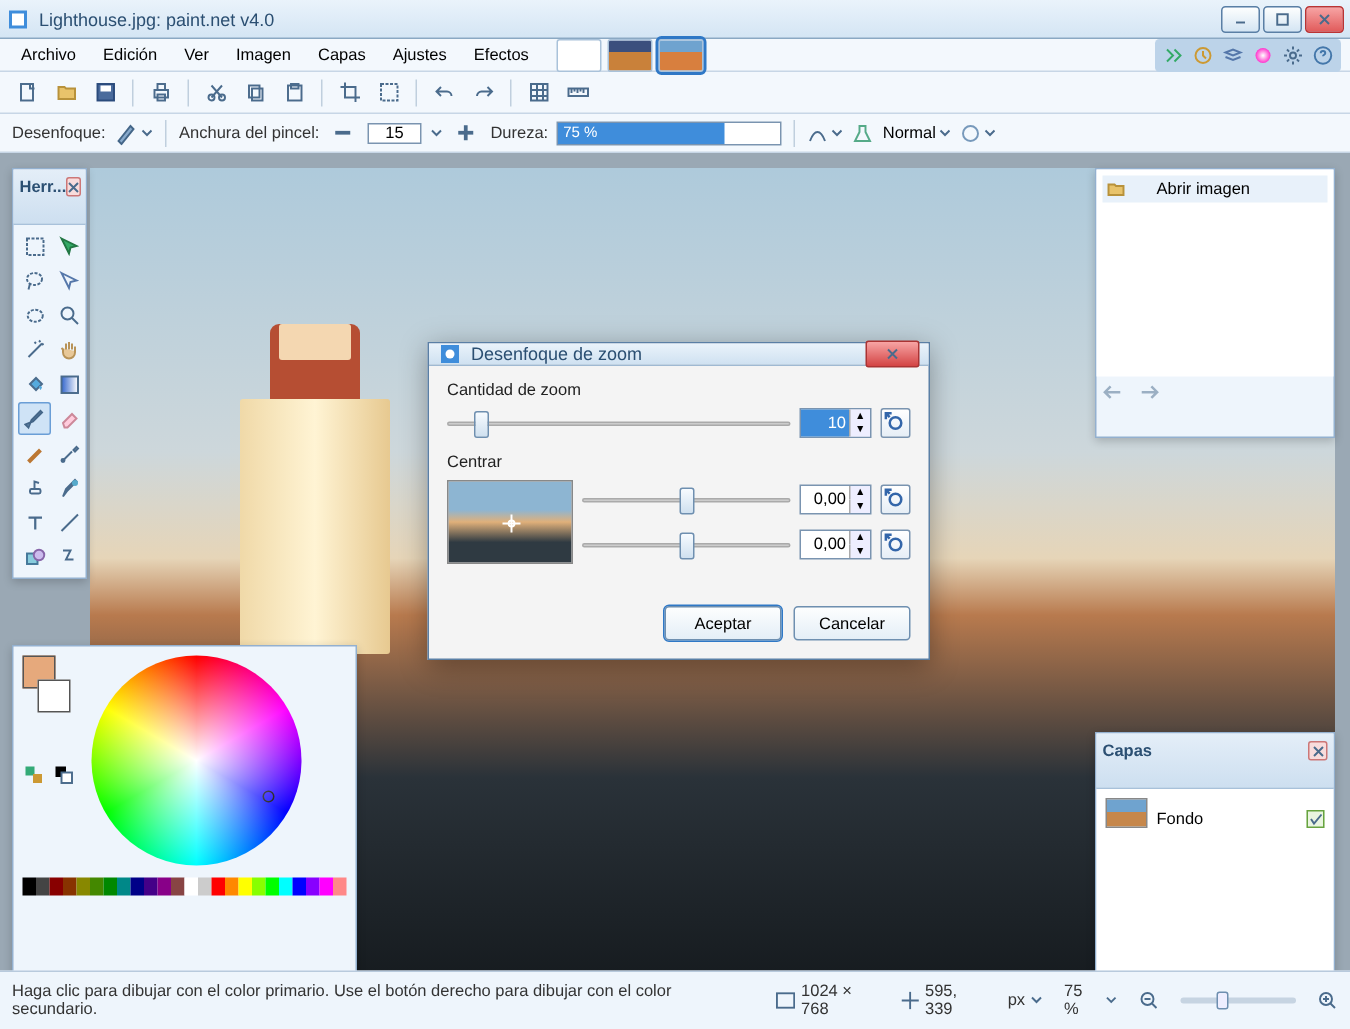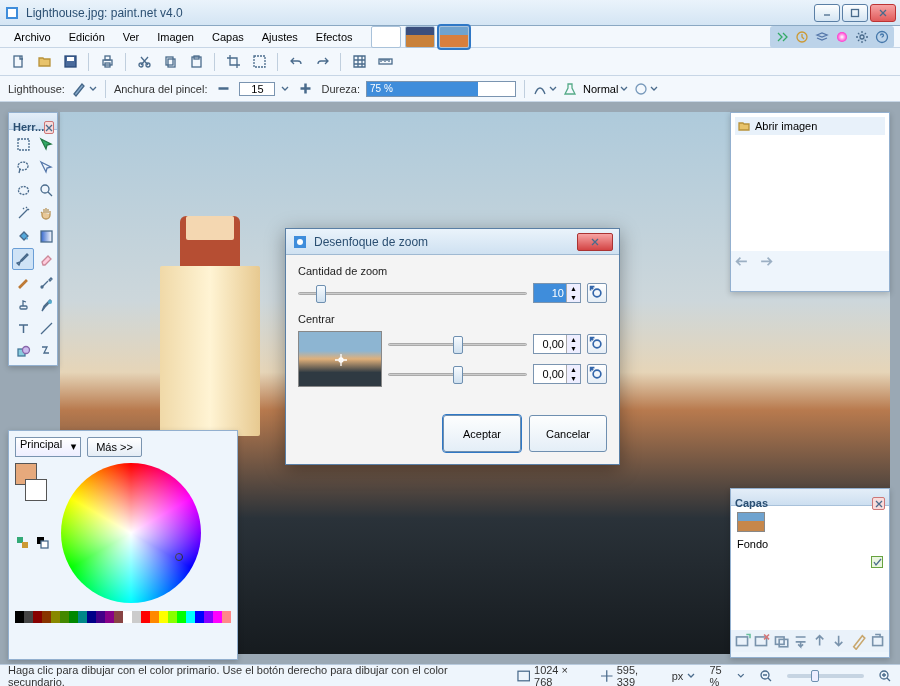--- a/index.html
+++ b/index.html
@@ -46,38 +46,38 @@
 
 .work { position:absolute; left:0; right:0; top:102px; bottom:22px; background:#9aa8b4; overflow:hidden;}
 .canvas { position:absolute; left:60px; right:10px; top:10px; bottom:10px; background:linear-gradient(180deg,#aecadb 0%,#cdd7db 35%,#e6d5b8 48%,#b87a4e 55%,#2a3239 75%,#161b1f 100%); filter:blur(0.3px);}
 .lighthouse { position:absolute; left:90px; top:100px; width:120px; height:230px;}
 .lh-top{width:60px;height:50px;background:#b64e33;border-radius:6px 6px 0 0;margin:0 auto;}
 .lh-win{width:48px;height:24px;background:rgba(255,240,200,.85);margin:4px auto; border-radius:2px;}
 .lh-body{width:100px;height:170px;background:linear-gradient(90deg,#f0d9a8,#fff4d4,#e7c990);margin:0 auto;border-radius:2px;}
 
 
 .panel { position:absolute; background:#eef5fc; border:1px solid #93b0cf; box-shadow:0 2px 6px rgba(0,0,0,.2);}
-.panel .hd { height:16px; background:linear-gradient(#e4eef8,#cddff0); border-bottom:1px solid #a8c1da; display:flex; align-items:flex-start; padding:8px 4px; font-weight:bold; color:#2b4f72;}
+.panel .hd { height:16px; background:linear-gradient(#e4eef8,#cddff0); border-bottom:1px solid #a8c1da; display:flex; align-items:flex-end; padding:18px 4px; font-weight:bold; color:#2b4f72;}
 .panel .hd .x{margin-left:auto;width:13px;height:13px;border:1px solid #c77;background:#f8dcdc;border-radius:2px;display:flex;align-items:center;justify-content:center;cursor:pointer;}
 
 .tools-panel { left:8px; top:112px; width:50px; }
 .tools-grid { display:grid; grid-template-columns:1fr 1fr; gap:1px; padding:3px;}
 .tool { width:22px;height:22px; display:flex;align-items:center;justify-content:center; cursor:pointer; border-radius:2px;}
 .tool.sel{background:#cfe3f6;border:1px solid #6a9ed6;}
 .tool svg{width:15px;height:15px;}
 
 .history-panel { right:10px; top:112px; width:160px; height:180px;}
 .history-body{padding:4px;background:#fff;height:138px;}
-.hist-item{display:flex;align-items:center;gap:4px;padding:2px;background:#e8f1fa;}
+.hist-item{display:flex;align-items:center;gap:20px;padding:2px;background:#e8f1fa;}
 .hist-nav{display:flex;gap:4px;justify-content:flex-start;padding:3px;}
 .hist-nav .nb{width:18px;height:14px;display:flex;align-items:center;justify-content:center;cursor:pointer;opacity:.5;}
 
 .layers-panel { right:10px; bottom:28px; width:160px; height:170px;}
 .layers-body{padding:4px;background:#fff;height:124px;}
-.layer-item{display:flex;align-items:flex-start;gap:6px;padding:2px;flex-direction:column;}
+.layer-item{display:flex;align-items:flex-end;gap:6px;padding:2px;}
 .layer-thumb{width:28px;height:20px;background:linear-gradient(#6fa3cf 45%,#c6874b 45%);border:1px solid #888;}
 .layer-chk{width:12px;height:12px;border:1px solid #67a33f;background:#e9f5e0;display:flex;align-items:center;justify-content:center;margin-left:auto;}
 .layer-tools{display:flex;gap:2px;padding:3px;background:#eaf2fa;}
 .layer-tools .lt{width:18px;height:16px;display:flex;align-items:center;justify-content:center;cursor:pointer;opacity:.7;}
 
 .colors-panel { left:8px; top:430px; width:230px; height:230px;}
 .colors-body{padding:6px;}
 .color-row{display:flex;gap:6px;align-items:center;margin-bottom:6px;}
 .dd-select{border:1px solid #7a94b0;background:linear-gradient(#fff,#eef);height:20px;padding:0 18px 0 4px;position:relative;cursor:pointer;}
 .dd-select::after{content:"▾";position:absolute;right:4px;top:2px;}
@@ -87,43 +87,43 @@
 .sw1{background:#e6a97c;}
 .sw2{background:#fff;position:relative;top:-10px;left:10px;}
 .wheel{width:140px;height:140px;border-radius:50%;background:conic-gradient(red,#f0f,#00f,#0ff,#0f0,#ff0,red);position:relative;margin-left:10px;}
 .wheel::after{content:"";position:absolute;inset:0;border-radius:50%;background:radial-gradient(circle,#fff 0%,transparent 70%);}
 .wheel .dot{position:absolute;width:8px;height:8px;border:1px solid #000;border-radius:50%;right:18px;bottom:42px;}
 .palette-row{display:flex;height:12px;margin-top:8px;}
 .pal{flex:1;}
 
 
 .dialog { position:absolute; left:285px; top:228px; width:335px; background:#f4f4f4; border:1px solid #5a7fa5; box-shadow:0 4px 18px rgba(0,0,0,.35);}
-.dialog .dhd{height:26px;background:linear-gradient(#eaf3fb,#cfe1f1);display:flex;align-items:center;padding:0 6px;border-bottom:1px solid #9fb9d2;}
+.dialog .dhd{height:15px;background:linear-gradient(#eaf3fb,#cfe1f1);display:flex;align-items:center;padding:0 6px;border-bottom:1px solid #9fb9d2;}
 .dialog .dhd .dicon{width:16px;height:16px;margin-right:6px;}
 .dialog .dhd .dtitle{flex:1;font-size:12px;color:#2b4f72;}
 .dialog .dhd .dclose{width:36px;height:18px;background:linear-gradient(#f7a4a4,#d34444);border:1px solid #a33;border-radius:2px;display:flex;align-items:center;justify-content:center;cursor:pointer;}
 .dialog .dbody{padding:10px 12px;}
 .dialog .section-lbl{margin-bottom:6px;color:#222;}
 .dialog .row{display:flex;align-items:center;gap:6px;margin-bottom:10px;}
 .slider{flex:1;height:20px;position:relative;}
 .slider .track{position:absolute;left:0;right:0;top:9px;height:3px;background:#ccc;border:1px solid #aaa;border-radius:2px;}
 .slider .thumb{position:absolute;top:2px;width:10px;height:18px;background:linear-gradient(#f7fbff,#cfe0ef);border:1px solid #6e8fb0;border-radius:2px;}
 .spin{width:48px;height:20px;border:1px solid #7a94b0;display:flex;}
 .spin input{width:32px;border:0;text-align:right;padding-right:2px;font-size:11px;background:#fff;}
 .spin .sel{background:#3f8ddb;color:#fff;}
 .spin .btns{width:14px;display:flex;flex-direction:column;}
 .spin .sb{flex:1;border-left:1px solid #aaa;background:#eef;display:flex;align-items:center;justify-content:center;font-size:7px;cursor:pointer;}
 .reset{width:20px;height:20px;border:1px solid #7a94b0;background:linear-gradient(#fff,#e6eef6);border-radius:2px;display:flex;align-items:center;justify-content:center;cursor:pointer;}
 .preview{width:84px;height:56px;background:linear-gradient(#8db5d2 35%,#e0b07a 50%,#2f3a42 75%);border:1px solid #888;}
 .dialog .dftr{display:flex;justify-content:flex-end;gap:8px;padding:8px 12px 12px;}
-.dlgbtn{min-width:78px;height:37px;border:1px solid #6e8fb0;background:linear-gradient(#fdfefe,#e4eef7);border-radius:3px;cursor:pointer;}
+.dlgbtn{min-width:78px;height:23px;border:1px solid #6e8fb0;background:linear-gradient(#fdfefe,#e4eef7);border-radius:3px;cursor:pointer;}
 .dlgbtn.primary{outline:1px solid #2f78c6;}
 
 
-.status { position:absolute; left:0;right:0;bottom:0; height:22px; background:#eef5fc; border-top:1px solid #b8cadd; display:flex; align-items:center; padding:0 8px; gap:14px; color:#333;}
+.status { position:absolute; left:0;right:0;bottom:0; height:39px; background:#eef5fc; border-top:1px solid #b8cadd; display:flex; align-items:center; padding:0 8px; gap:14px; color:#333;}
 .status .sp{flex:1;}
 .status .sseg{display:flex;align-items:center;gap:4px;}
 .zslider{width:80px;height:4px;background:#c6d4e2;position:relative;border-radius:2px;}
 .zslider .zt{position:absolute;left:24px;top:-4px;width:8px;height:12px;background:#eef;border:1px solid #6e8fb0;border-radius:2px;}
 
 svg{stroke:#4a6b8c;stroke-width:1.3;fill:none;}
 </style>
 </head>
 <body>
 
@@ -287,21 +287,21 @@
     </div>
   <div class="tbtn">
       <svg viewBox="0 0 15 15">
         <rect x="1" y="5" width="13" height="5"></rect>
         <path d="M3 5v3M5 5v2M7 5v3M9 5v2M11 5v3"></path>
       </svg>
     </div>
 </div>
 
 <div class="toolbar2">
-  <span class="lbl">Lighthouse:</span>
+  <span class="lbl">Desenfoque:</span>
   <div class="dd">
       <svg width="16" height="16" viewBox="0 0 16 16">
         <path d="M3 13L11 3l2 2L5 15z" fill="#8ac" stroke="#468"></path>
       </svg>
       <svg class="chev" viewBox="0 0 8 8">
         <path d="M1 2l3 3 3-3"></path>
       </svg>
     </div>
   <div class="sep"></div>
   <span class="lbl">Anchura del pincel:</span>
@@ -578,24 +578,20 @@
         <svg viewBox="0 0 14 14">
           <rect x="3" y="4" width="8" height="7"></rect>
           <path d="M5 2h4v2"></path>
         </svg>
       </div>
   </div>
 </div>
 
 <div class="panel colors-panel">
   <div class="colors-body">
-    <div class="color-row">
-      <div class="dd-select"><span>Principal</span></div>
-      <button class="btn">Más &gt;&gt;</button>
-    </div>
     <div style="display:flex;">
       <div class="swatches">
         <div class="swatch sw1"></div>
         <div class="swatch sw2"></div>
         <div style="margin-top:20px;display:flex;gap:4px;">
           <div><svg width="16" height="16" viewBox="0 0 16 16">
                 <rect x="2" y="2" width="6" height="6" fill="#3a7" stroke="none"></rect>
                 <rect x="7" y="7" width="6" height="6" fill="#c93" stroke="none"></rect>
               </svg></div>
           <div><svg width="16" height="16" viewBox="0 0 16 16">

